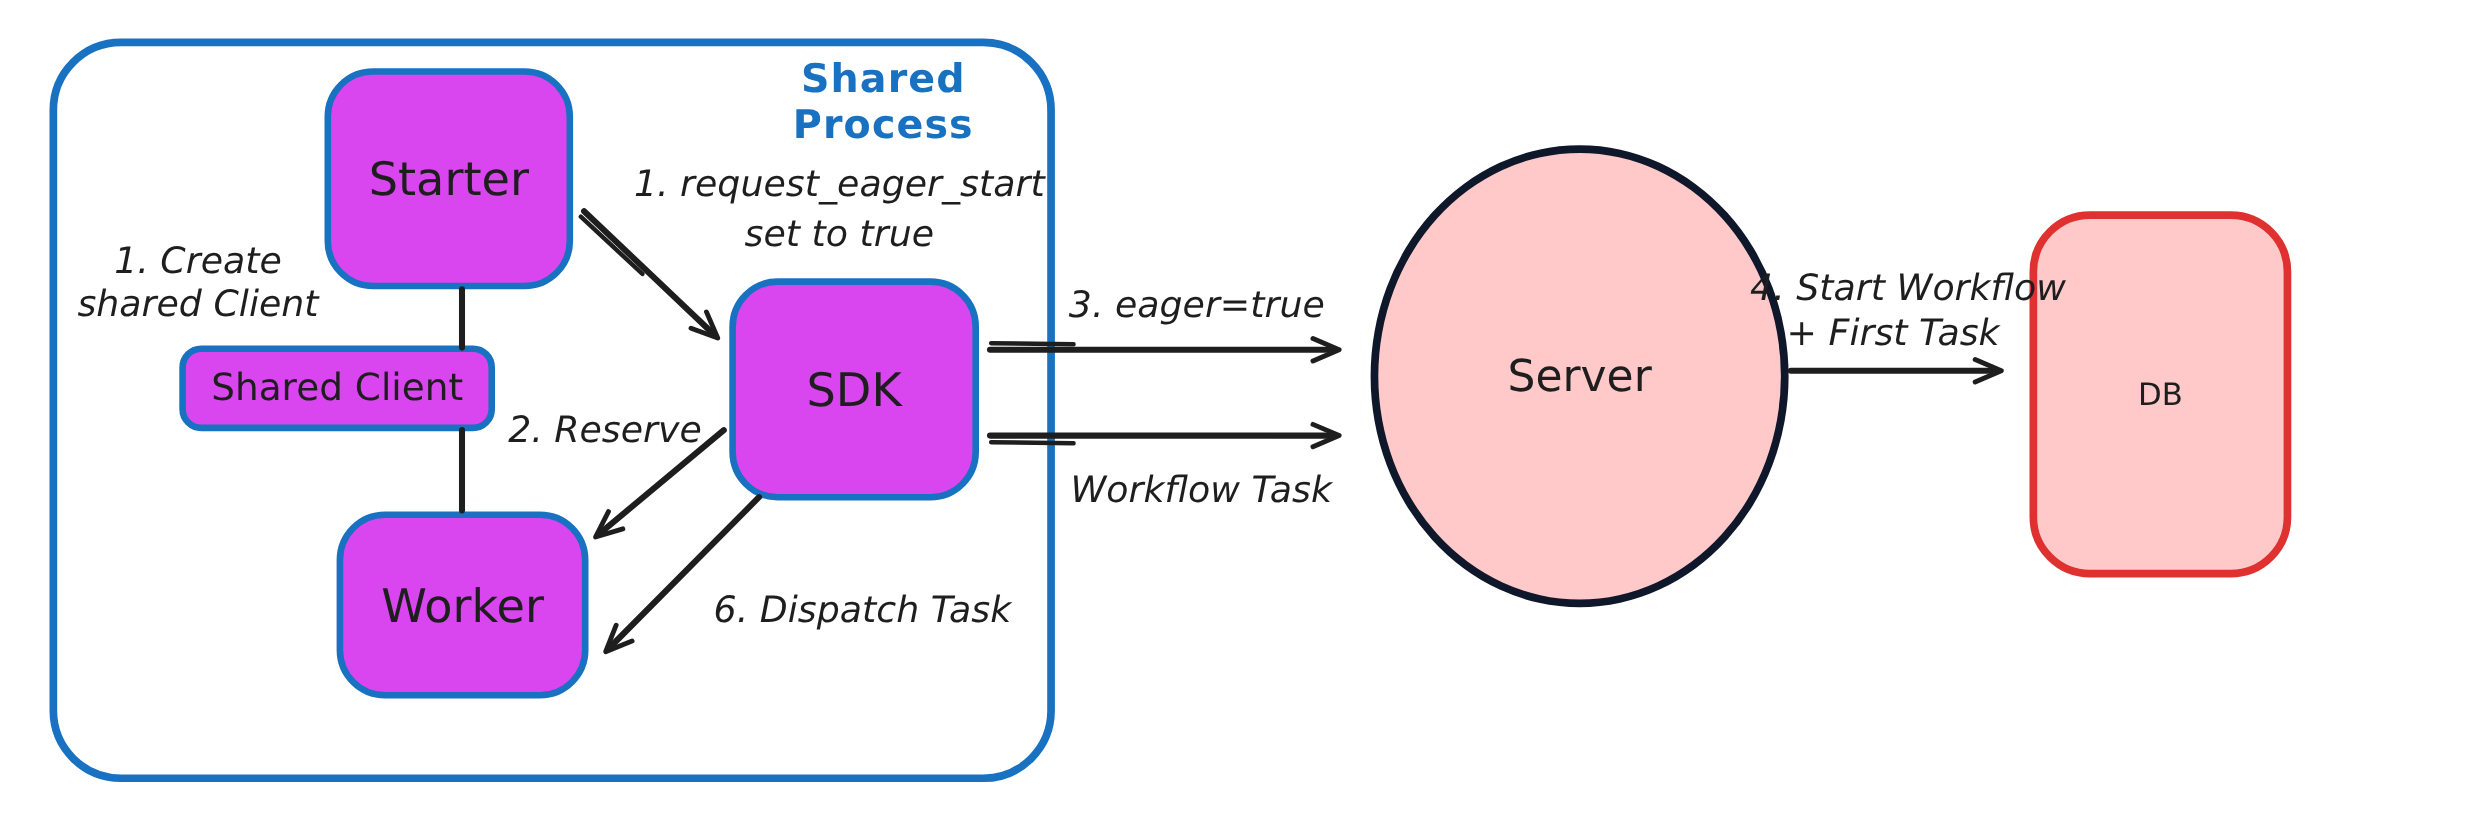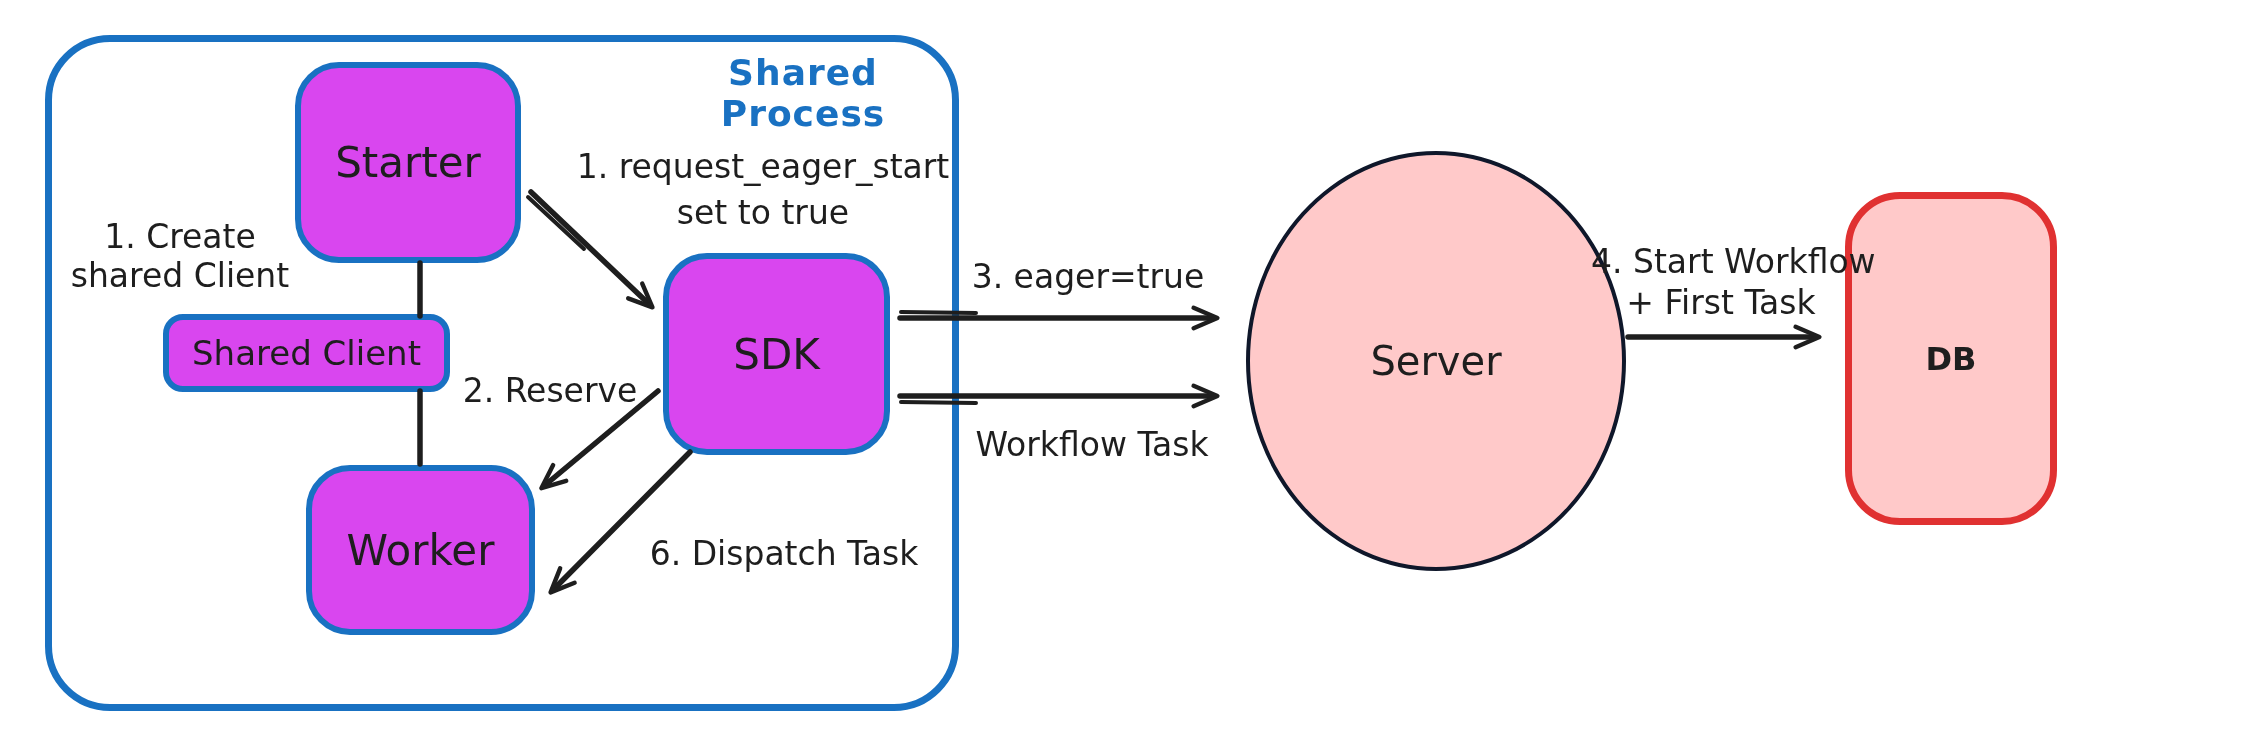--- a/index.html
+++ b/index.html
@@ -29,31 +29,31 @@
     display:flex;align-items:center;justify-content:center;
     background:#d946ef;border:6px solid #1971c2;
     font-size:42px;color:#1e1e1e;z-index:2;
   }
   .node-starter{left:267px;top:62px;width:226px;height:201px;border-radius:44px;}
   .node-shared-client{left:135px;top:314px;width:287px;height:78px;border-radius:20px;font-size:34px;}
   .node-worker{left:278px;top:465px;width:229px;height:170px;border-radius:44px;}
   .node-sdk{left:635px;top:253px;width:227px;height:202px;border-radius:44px;}
   
   .node-server{
-    left:1218px;top:151px;width:380px;height:420px;
-    border-radius:50%;background:#ffc9c9;border:4px solid #0f172a;font-size:40px;
+    left:1218px;top:132px;width:380px;height:420px;
+    border-radius:50%;background:#ffc9c9;border:7px solid #0f172a;font-size:40px;
   }
   .node-db{
-    left:1817px;top:192px;width:212px;height:333px;
-    border-radius:55px;background:#ffc9c9;border:7px solid #e03131;font-size:32px;font-weight:bold;
+    left:1817px;top:192px;width:238px;height:333px;
+    border-radius:55px;background:#ffc9c9;border:7px solid #e03131;font-size:28px;
   }
   
   .note{
     position:absolute;text-align:center;font-size:33px;line-height:40px;
-    color:#1e1e1e;z-index:6;white-space:nowrap;
+    color:#1e1e1e;z-index:6;white-space:nowrap;font-style:italic;
   }
   .note span{display:block;}
   .note-create{left:28px;top:217px;width:248px;line-height:39px;}
   .note-request{left:505px;top:144px;width:460px;line-height:46px;}
   .note-reserve{left:407px;top:373px;width:230px;line-height:36px;}
   .note-dispatch{left:600px;top:534px;width:312px;}
   .note-eager{left:935px;top:257px;width:250px;}
   .note-first{left:934px;top:426px;width:260px;line-height:38px;}
   .note-start{left:1563px;top:241px;width:260px;line-height:41px;}
   

